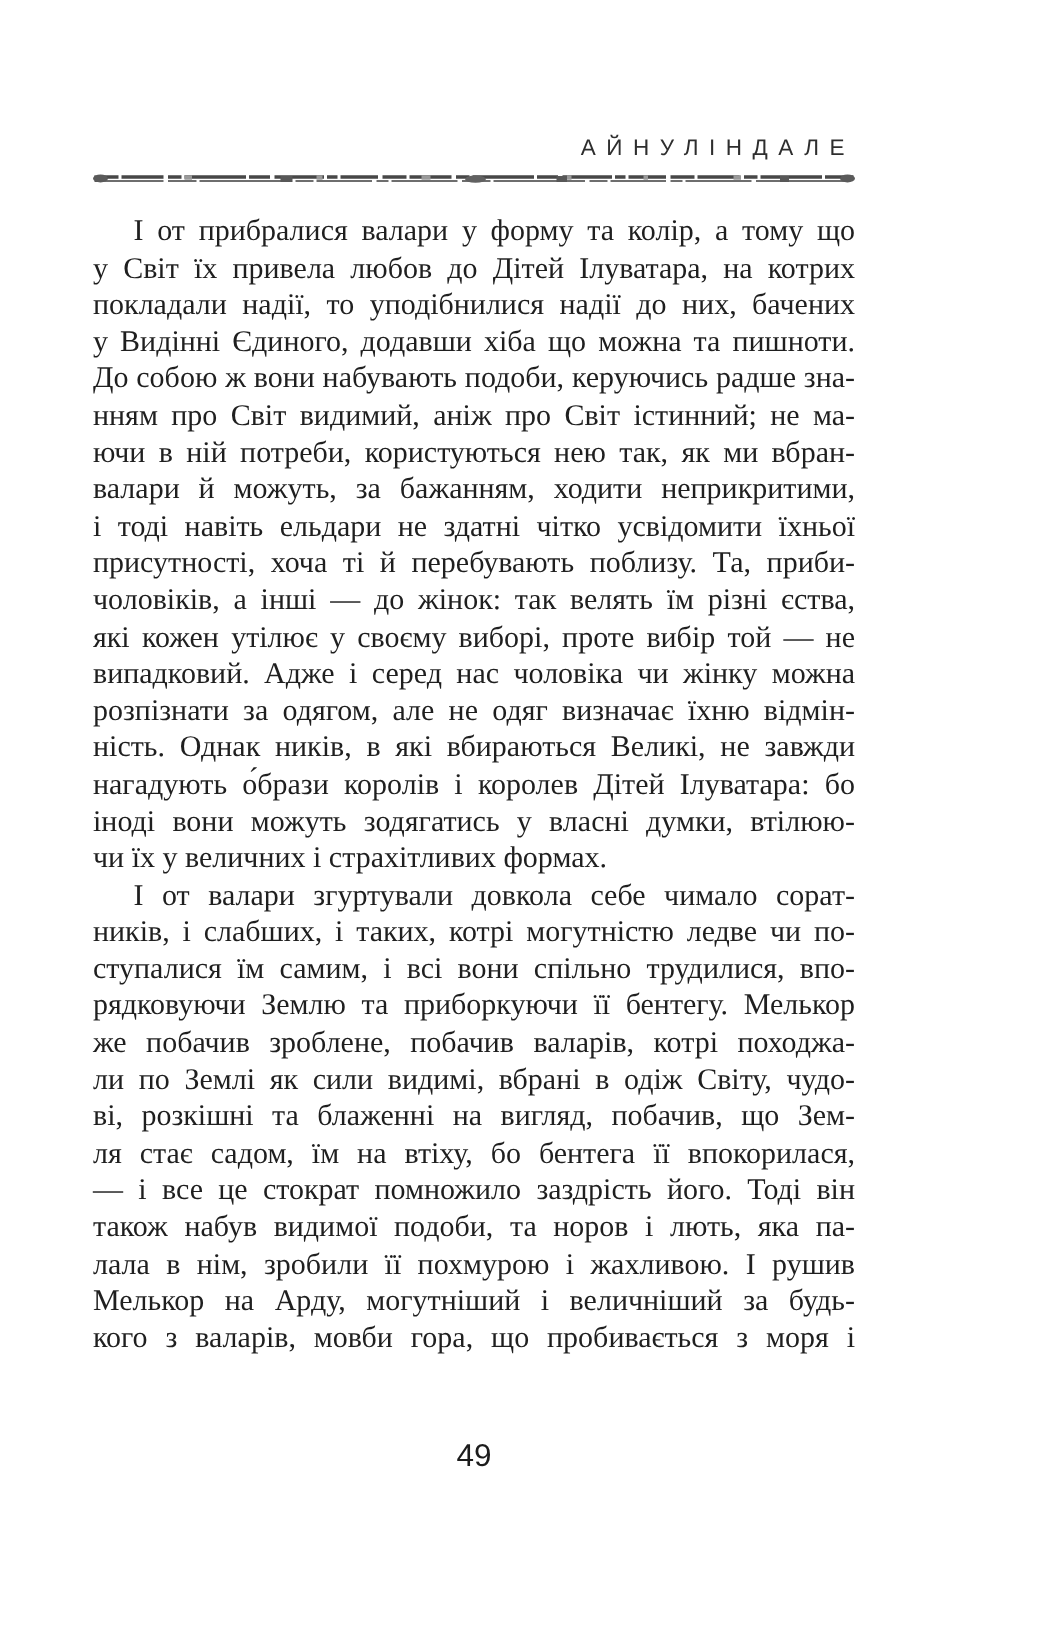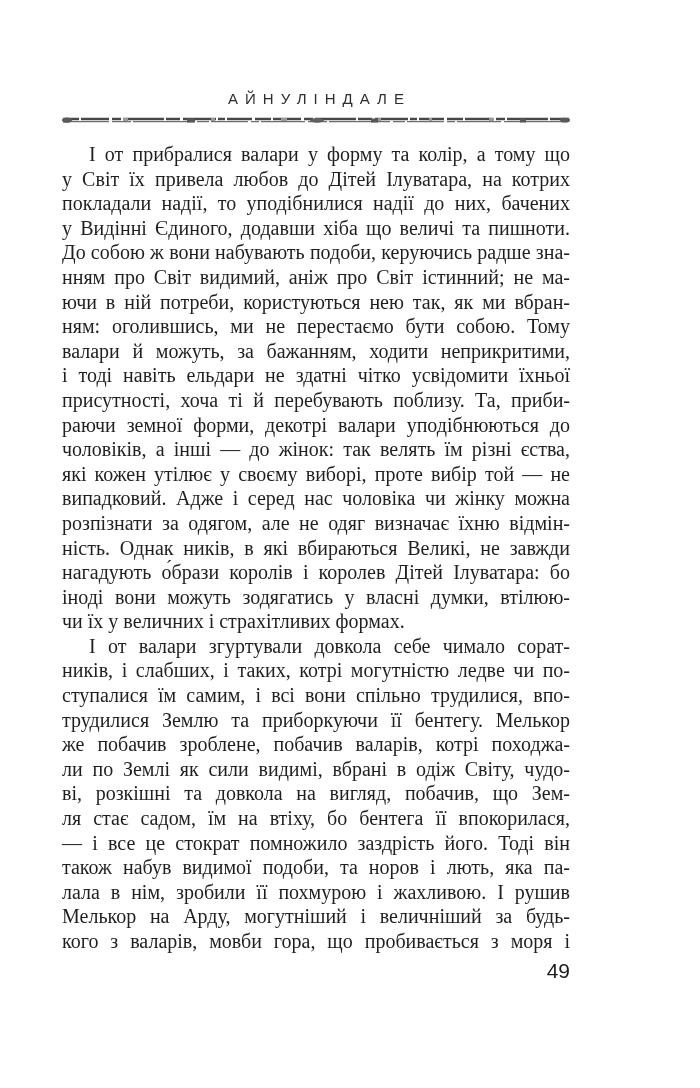--- a/index.html
+++ b/index.html
@@ -13,21 +13,21 @@
     height: 1088px;
     background: #ffffff;
     overflow: hidden;
     font-family: "Liberation Serif", "DejaVu Serif", serif;
   }
   .running-head {
     position: absolute;
     top: 90px;
     left: 62px;
     width: 508px;
-    text-align: center;
+    text-align: right;
     font-family: "Liberation Sans", "DejaVu Sans", sans-serif;
     font-size: 15px;
     font-weight: 400;
     letter-spacing: 7px;
     padding-left: 7px; 
     color: #2e2e2e;
     box-sizing: border-box;
   }
   .rule-wrap {
     position: absolute;
@@ -56,21 +56,21 @@
     text-indent: 27px;
   }
   .line.para-end {
     text-align-last: left;
   }
   .folio {
     position: absolute;
     top: 959px;
     left: 62px;
     width: 508px;
-    text-align: right;
+    text-align: center;
     font-family: "Liberation Sans", "DejaVu Sans", sans-serif;
     font-size: 21px;
     color: #1c1c1c;
   }
 </style>
 </head>
 <body>
 
 <div class="page">
 
@@ -85,44 +85,42 @@
       <ellipse cx="5" cy="4" rx="5" ry="2.6" fill="#5a5a5a"></ellipse>
       <ellipse cx="503" cy="4" rx="5" ry="2.6" fill="#5a5a5a"></ellipse>
       <ellipse cx="255" cy="4.4" rx="7" ry="2.4" fill="#616161"></ellipse>
     </svg>
   </div>
 
   <div class="body-text" id="body-text">
       <div class="line indent">І от прибралися валари у форму та колір, а тому що</div>
       <div class="line">у Світ їх привела любов до Дітей Ілуватара, на котрих</div>
       <div class="line">покладали надії, то уподібнилися надії до них, бачених</div>
-      <div class="line">у Видінні Єдиного, додавши хіба що величі та пишноти.</div>
+      <div class="line">у Видінні Єдиного, додавши хіба що можна та пишноти.</div>
       <div class="line">До собою ж вони набувають подоби, керуючись радше зна-</div>
       <div class="line">нням про Світ видимий, аніж про Світ істинний; не ма-</div>
       <div class="line">ючи в ній потреби, користуються нею так, як ми вбран-</div>
-      <div class="line">ням: оголившись, ми не перестаємо бути собою. Тому</div>
       <div class="line">валари й можуть, за бажанням, ходити неприкритими,</div>
       <div class="line">і тоді навіть ельдари не здатні чітко усвідомити їхньої</div>
       <div class="line">присутності, хоча ті й перебувають поблизу. Та, приби-</div>
-      <div class="line">раючи земної форми, декотрі валари уподібнюються до</div>
       <div class="line">чоловіків, а інші — до жінок: так велять їм різні єства,</div>
       <div class="line">які кожен утілює у своєму виборі, проте вибір той — не</div>
       <div class="line">випадковий. Адже і серед нас чоловіка чи жінку можна</div>
       <div class="line">розпізнати за одягом, але не одяг визначає їхню відмін-</div>
       <div class="line">ність. Однак ників, в які вбираються Великі, не завжди</div>
       <div class="line">нагадують о́брази королів і королев Дітей Ілуватара: бо</div>
       <div class="line">іноді вони можуть зодягатись у власні думки, втілюю-</div>
       <div class="line para-end">чи їх у величних і страхітливих формах.</div>
       <div class="line indent">І от валари згуртували довкола себе чимало сорат-</div>
       <div class="line">ників, і слабших, і таких, котрі могутністю ледве чи по-</div>
       <div class="line">ступалися їм самим, і всі вони спільно трудилися, впо-</div>
-      <div class="line">трудилися Землю та приборкуючи її бентегу. Мелькор</div>
+      <div class="line">рядковуючи Землю та приборкуючи її бентегу. Мелькор</div>
       <div class="line">же побачив зроблене, побачив валарів, котрі походжа-</div>
       <div class="line">ли по Землі як сили видимі, вбрані в одіж Світу, чудо-</div>
-      <div class="line">ві, розкішні та довкола на вигляд, побачив, що Зем-</div>
+      <div class="line">ві, розкішні та блаженні на вигляд, побачив, що Зем-</div>
       <div class="line">ля стає садом, їм на втіху, бо бентега її впокорилася,</div>
       <div class="line">— і все це стократ помножило заздрість його. Тоді він</div>
       <div class="line">також набув видимої подоби, та норов і лють, яка па-</div>
       <div class="line">лала в нім, зробили її похмурою і жахливою. І рушив</div>
       <div class="line">Мелькор на Арду, могутніший і величніший за будь-</div>
       <div class="line">кого з валарів, мовби гора, що пробивається з моря і</div>
     </div>
 
   <div class="folio">49</div>
 

